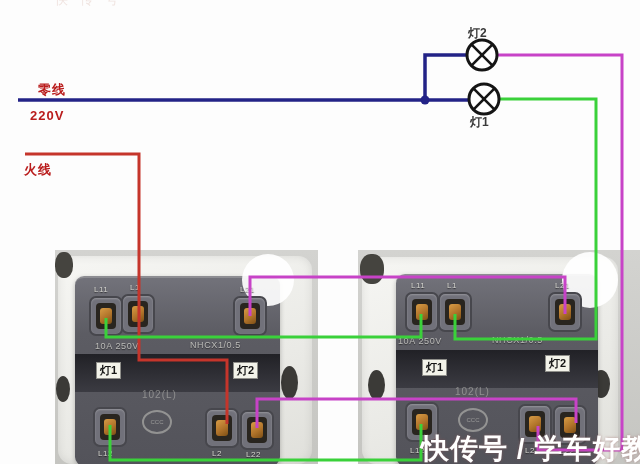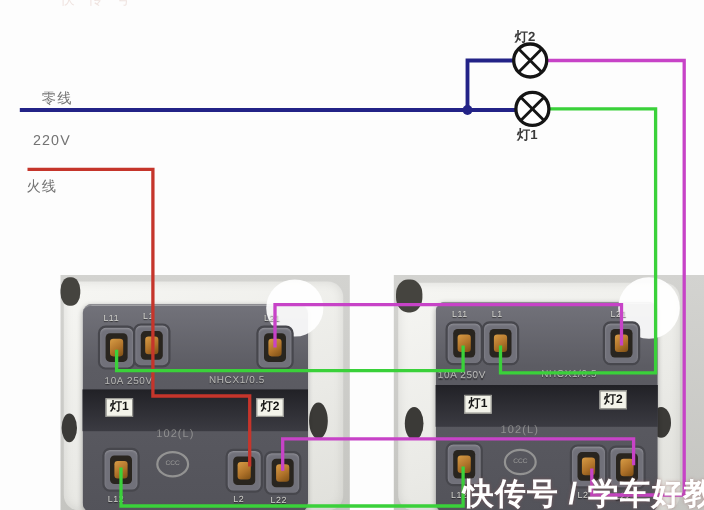--- a/index.html
+++ b/index.html
@@ -1,21 +1,21 @@
 <!DOCTYPE html>
 <html><head>
 <meta charset="utf-8">
 <style>
   html,body{margin:0;padding:0;background:#fff;}
   #stage{
     position:relative;width:640px;height:464px;overflow:hidden;background:#fdfdfd;
     font-family:"Liberation Sans","DejaVu Sans",sans-serif;
   }
   
-  .ckt-label{position:absolute;font-size:13px;font-weight:400;color:#737373;letter-spacing:1px;}
+  .ckt-label{position:absolute;font-size:13px;font-weight:700;color:#b91c1c;letter-spacing:1px;}
   .lamp-label{position:absolute;font-size:12px;font-weight:600;color:#3a3a3a;}
   
   .photo{position:absolute;background:linear-gradient(#d3d3d0,#c5c5c1);}
   .plate{position:absolute;background:linear-gradient(160deg,#f6f6f3 0%,#eaeae6 60%,#e0e0db 100%);
          border-radius:14px;box-shadow:inset 0 0 10px rgba(0,0,0,.10);}
   .blob{position:absolute;background:#45443f;border-radius:45%;}
   .slot{position:absolute;background:#3b3a37;border-radius:50%;}
   .hilite{position:absolute;background:#fff;border-radius:50%;opacity:.92;}
   .module{position:absolute;background:linear-gradient(#72727a 0%,#5c5c63 30%,#53535a 100%);
           border-radius:9px;border-top:2px solid #8d8d92;box-shadow:0 2px 5px rgba(0,0,0,.25);}
@@ -184,21 +184,21 @@
       <line x1="492.6" y1="44.4" x2="471.4" y2="65.6" stroke-width="2.6" stroke="#151515"></line>
     </g>
     <g>
       <circle cx="484" cy="99" r="15" fill="#ffffff" stroke-width="3" stroke="#151515"></circle>
       <line x1="473.4" y1="88.4" x2="494.6" y2="109.6" stroke-width="2.6" stroke="#151515"></line>
       <line x1="494.6" y1="88.4" x2="473.4" y2="109.6" stroke-width="2.6" stroke="#151515"></line>
     </g>
   </svg>
 
   <div class="ckt-label" style="left:38px;top:81px">零线</div>
-  <div class="ckt-label" style="left:30px;top:120px">220V</div>
+  <div class="ckt-label" style="left:30px;top:108px">220V</div>
   <div class="ckt-label" style="left:24px;top:161px">火线</div>
   <div class="lamp-label" style="left:468px;top:25px">灯2</div>
   <div class="lamp-label" style="left:470px;top:114px">灯1</div>
 
   <div id="wm-top">快传号</div>
   <div id="wm-bottom">快传号 / 学车好教练</div>
 
 </div>
 
 </body></html>

